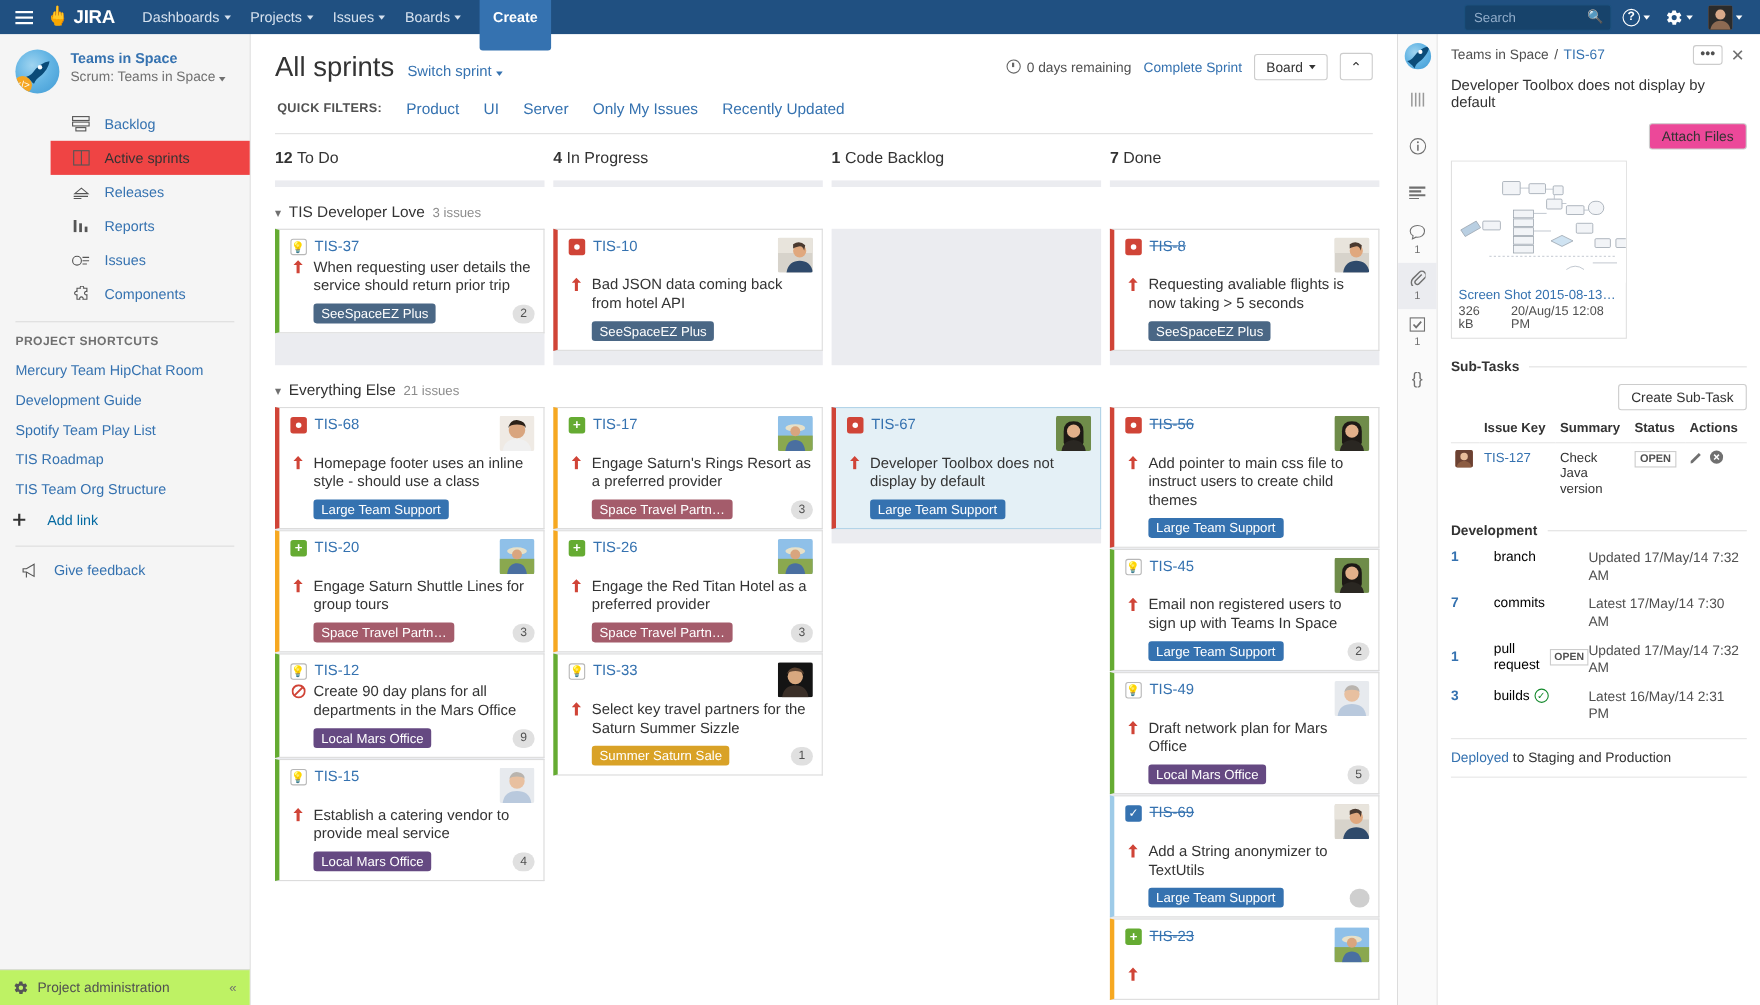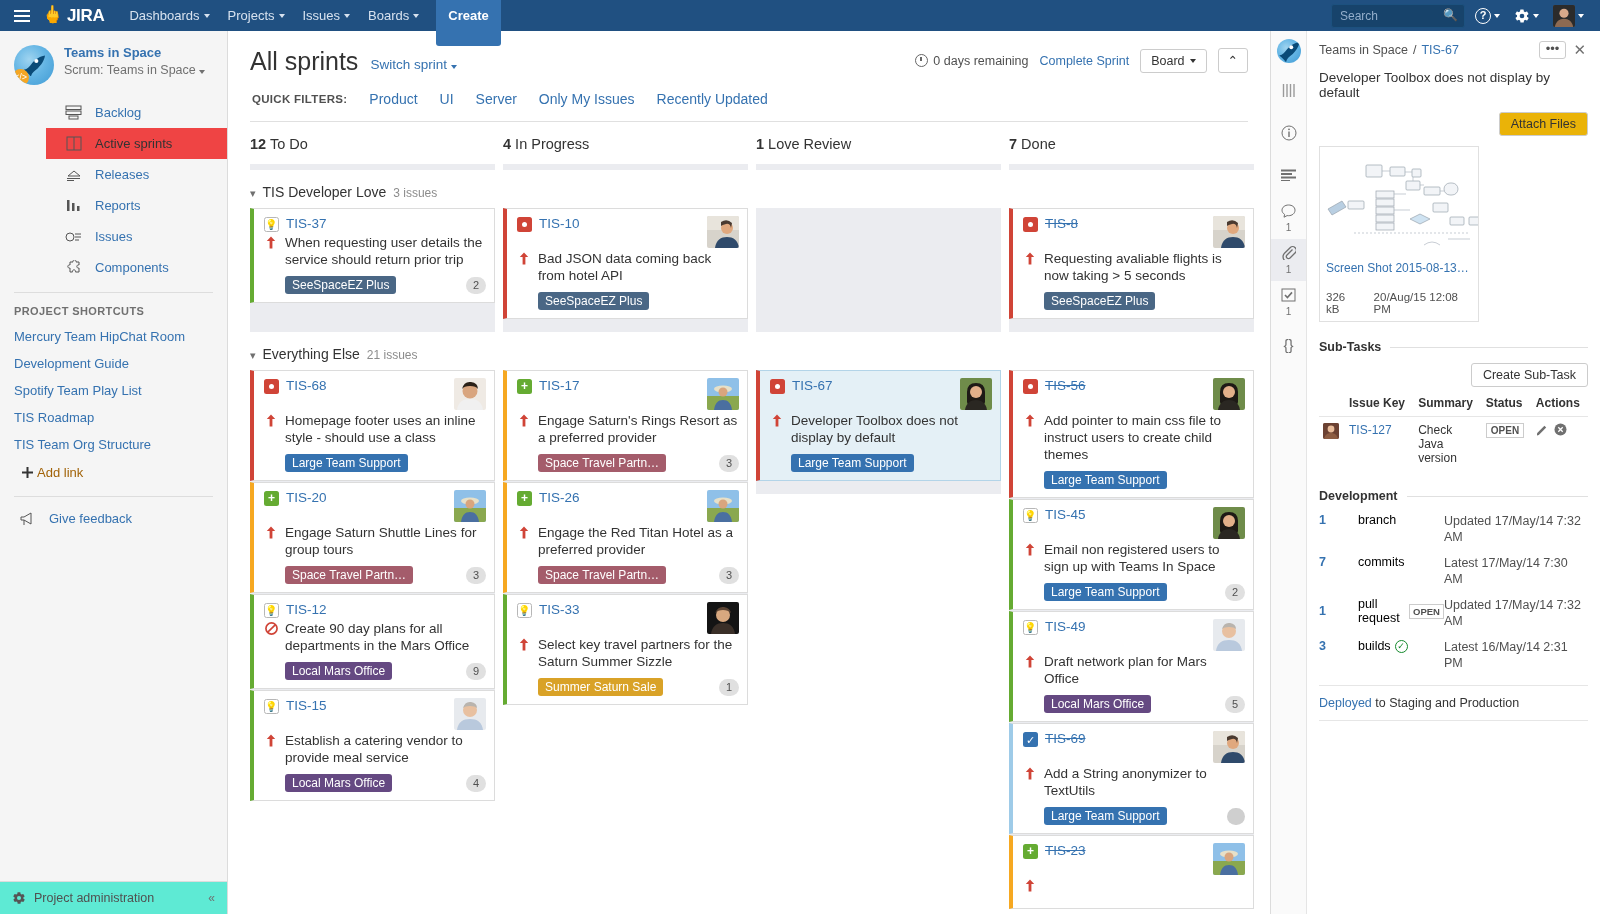--- a/index.html
+++ b/index.html
@@ -58,24 +58,24 @@
      color:#fff;font-size:9px;line-height:17px;text-align:center; }
   .proj-name { color:#3572b0; font-weight:bold; font-size:13px; line-height:16px;}
   .proj-sub { color:#707070; font-size:12.5px; margin-top:2px; }
   .side-list { margin-top:2px;margin-left:46px; }
   .side-item { display:flex; align-items:center; gap:12px; padding:7px 12px 7px 18px; color:#3572b0; font-size:13px; cursor:pointer;}
   .side-item.active { background:#ef4444; color:#333;text-align:right; }
   .side-ico { width:19px; height:17px; flex:0 0 19px; display:flex; align-items:center; justify-content:center; color:#505050; }
   .side-divider { height:1px; background:#ddd; margin:9px 14px 0 14px;}
   .side-section { font-size:11px; font-weight:bold; color:#707070; letter-spacing:0.4px; padding:12px 14px 6px 14px; }
   .shortcut { color:#3572b0; font-size:13px; padding:6px 14px; cursor:pointer; }
-  .addlink { display:flex; align-items:center; gap:0; padding:6px 12px 6px 18px; color:#a16207; font-size:13px; cursor:pointer;}
+  .addlink { display:flex; align-items:center; gap:16px; padding:6px 12px 6px 8px; color:#0369a1; font-size:13px; cursor:pointer;}
   .sidebar-foot {
     position:absolute; bottom:0; left:0; right:0; border-top:1px solid #dcdcdc;
-    display:flex; align-items:center; gap:8px; padding:9px 12px; background:#5eead4;
+    display:flex; align-items:center; gap:8px; padding:9px 12px; background:#bef264;
     color:#505050; font-size:12.5px; cursor:pointer;
   }
   .sidebar-foot .collapse { margin-left:auto; color:#707070; font-size:12px; }
 
   
   #board { flex:1; display:flex; flex-direction:column; min-width:0; background:#fff; position:relative; }
   .board-head { padding:16px 22px 0 22px; }
   .title-row { display:flex; align-items:flex-end; gap:12px; }
   h1.page-title { font-size:25px; font-weight:normal; color:#333; line-height:28px;}
   .switch-sprint { color:#3572b0; font-size:13.5px; padding-bottom:3px; cursor:pointer; }
@@ -147,26 +147,26 @@
   .rail-item.active { background:#ebecf0; }
   .rail-item .rc { font-size:10px; color:#707070; }
   .rail-logo { width:24px;height:24px;border-radius:50%;margin:0 auto 8px auto;overflow:hidden;position:relative;
     background: radial-gradient(circle at 38% 36%, #9fd4f0 0%, #64b5e4 46%, #3f9ad4 100%);}
   .detail-main { flex:1; min-width:0; padding:10px 12px 0 12px; overflow:hidden;}
   .dt-bc { display:flex; align-items:center; font-size:12.5px; color:#505050; gap:5px;}
   .dt-bc .more { margin-left:auto; border:1px solid #ccc; border-radius:3px; padding:0px 6px 3px; font-size:13px; color:#505050; cursor:pointer; line-height:13px;}
   .dt-bc .close { font-size:15px; color:#707070; cursor:pointer; padding:0 2px;}
   .dt-title { font-size:13.5px; color:#333; margin-top:11px; }
   .attach-row { display:flex; margin-top:12px; }
-  .attach-btn { margin-left:auto; border:1px solid #ccc; background:#eab308; border-radius:3px; padding:4px 11px; font-size:12.5px; cursor:pointer;}
+  .attach-btn { margin-left:auto; border:1px solid #ccc; background:#ec4899; border-radius:3px; padding:4px 11px; font-size:12.5px; cursor:pointer;}
   .thumb { border:1px solid #e0e0e0; margin-top:10px; width:160px; }
   .thumb-img { height:110px; background:#fff; position:relative; overflow:hidden;}
   .thumb-cap { padding:4px 6px 6px 6px; }
   .thumb-cap a { font-size:12px; display:block; white-space:nowrap; overflow:hidden; text-overflow:ellipsis; }
-  .thumb-meta { font-size:11.5px; color:#505050; margin-top:16px; display:flex; gap:14px;}
+  .thumb-meta { font-size:11.5px; color:#505050; margin-top:2px; display:flex; gap:14px;}
   .sec-head { display:flex; align-items:center; gap:9px; margin-top:18px;}
   .sec-head .lbl { font-size:12.5px; font-weight:bold; color:#333; }
   .sec-head .line { flex:1; height:1px; background:#e0e0e0; }
   .subtask-btn-row { display:flex; margin-top:9px;}
   .subtask-btn { margin-left:auto; border:1px solid #ccc; background:#fff; border-radius:3px; padding:4px 11px; font-size:12.5px; cursor:pointer;}
   table.subtasks { width:100%; border-collapse:collapse; margin-top:9px; font-size:12px;}
   table.subtasks th { font-size:12px; font-weight:bold; color:#333; text-align:left; padding:0 4px 6px 4px; }
   table.subtasks td { padding:6px 4px; border-top:1px solid #e6e6e6; vertical-align:top; color:#333;}
   .st-ava { width:16px;height:16px;border-radius:2px;overflow:hidden;background:#8a5a44;}
   .st-status { border:1px solid #ccc; font-size:10px; font-weight:bold; color:#505050; padding:1px 4px; display:inline-block;}
@@ -392,21 +392,21 @@
       <div class="col-heads" id="col-heads">
           <div class="col-head">
             <div class="ch-text"><b>12</b> <span>To Do</span></div>
             <div class="ch-bar"></div>
           </div>
           <div class="col-head">
             <div class="ch-text"><b>4</b> <span>In Progress</span></div>
             <div class="ch-bar"></div>
           </div>
           <div class="col-head">
-            <div class="ch-text"><b>1</b> <span>Love Review</span></div>
+            <div class="ch-text"><b>1</b> <span>Code Backlog</span></div>
             <div class="ch-bar"></div>
           </div>
           <div class="col-head">
             <div class="ch-text"><b>7</b> <span>Done</span></div>
             <div class="ch-bar"></div>
           </div>
         </div>
       <div id="swimlanes">
           <div class="swim">
             <div class="swim-head">

